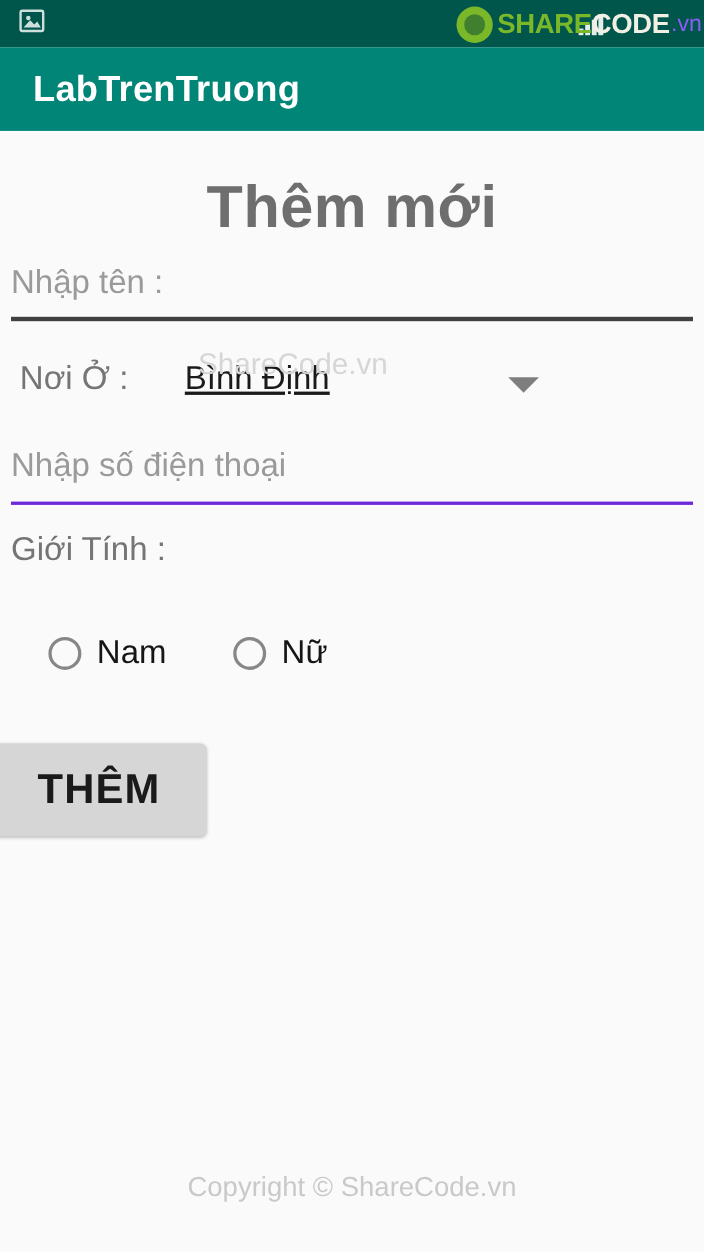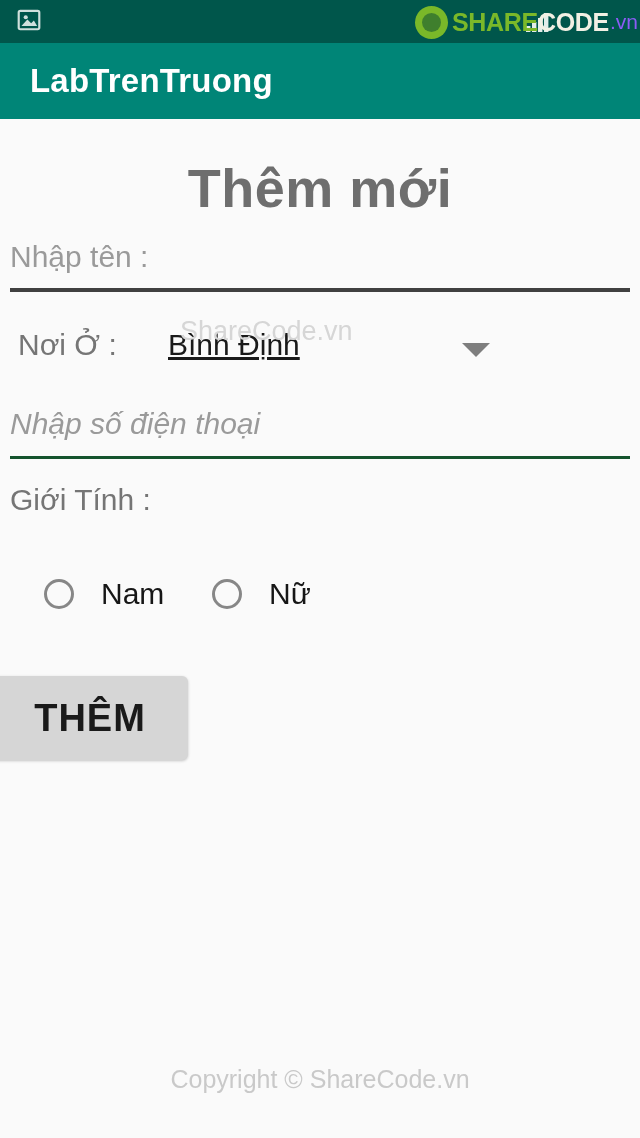--- a/index.html
+++ b/index.html
@@ -191,23 +191,22 @@
     white-space: nowrap;
     pointer-events: none;
   }
 
   
   .field-phone {
     position: absolute;
     left: 10px; top: 262px;
     width: 620px;
     height: 52px;
-    border-bottom: 3px solid #14532d;
-    box-sizing: border-box;
-    font-style: italic;
+    border-bottom: 3px solid #6d28d9;
+    box-sizing: border-box;
   }
   .field-phone .ph {
     position: absolute;
     left: 0; top: 0;
     color: #9A9A9A;
     font-size: 30px;
   }
 
   
   .lbl-gender {
@@ -219,21 +218,21 @@
   .radio-group {
     position: absolute;
     left: 0; top: 432px;
     width: 640px;
     height: 50px;
   }
   .radio-item {
     position: absolute;
     display: flex;
     align-items: center;
-    gap: 27px;
+    gap: 14px;
   }
   .radio-item.male  { left: 44px; top: 0; }
   .radio-item.female{ left: 212px; top: 0; justify-content: center; }
   .radio-circle {
     width: 30px; height: 30px;
     border: 3px solid #878787;
     border-radius: 50%;
     box-sizing: border-box;
   }
   .radio-label {

